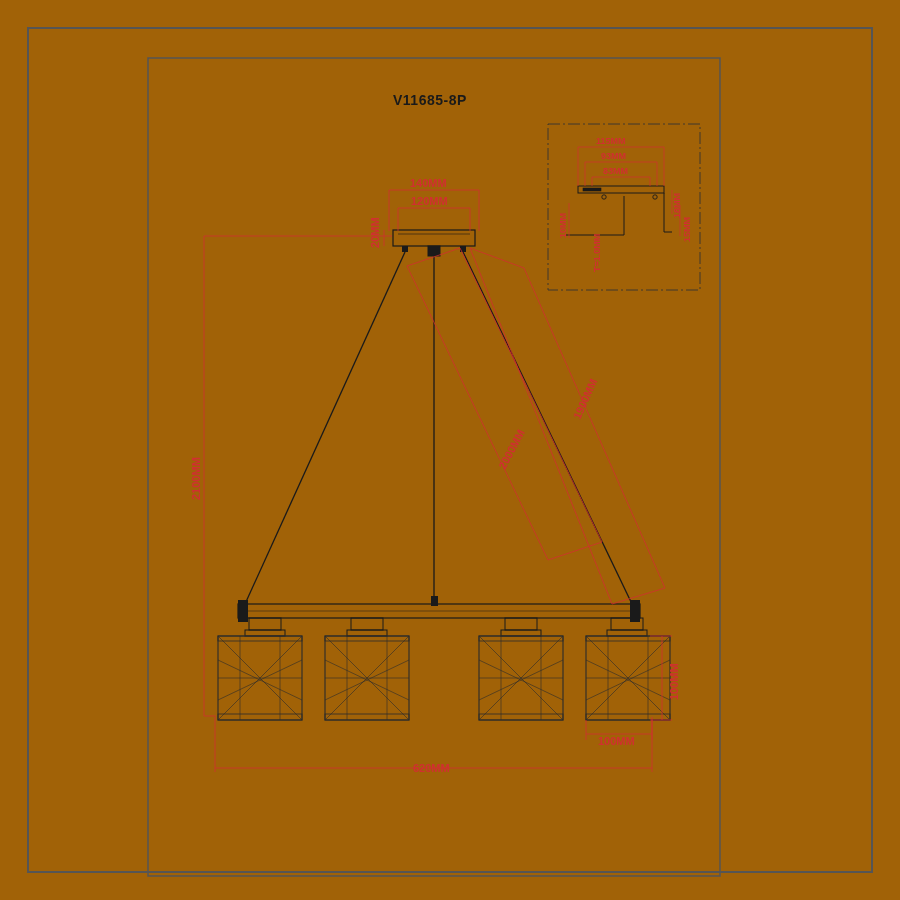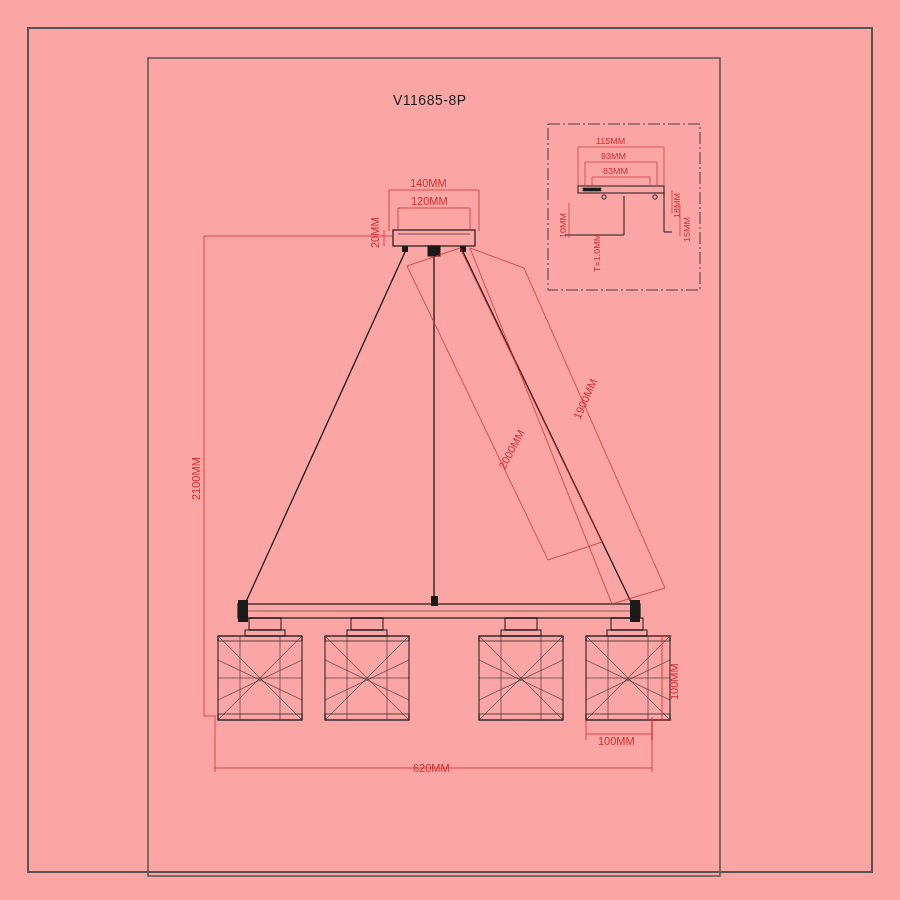--- a/index.html
+++ b/index.html
@@ -10,21 +10,22 @@
   body {
     width: 900px;
     height: 900px;
     font-family: "Liberation Sans", sans-serif;
     overflow: hidden;
   }
   #sheet {
     position: relative;
     width: 900px;
     height: 900px;
-    background: #fca5a5;
+    background: #a16207;
+    font-weight: bold;
   }
   #drawing-svg {
     position: absolute;
     left: 0;
     top: 0;
   }
   .dim-text {
     font-family: "Liberation Sans", sans-serif;
     font-size: 11px;
     fill: #d03030;

